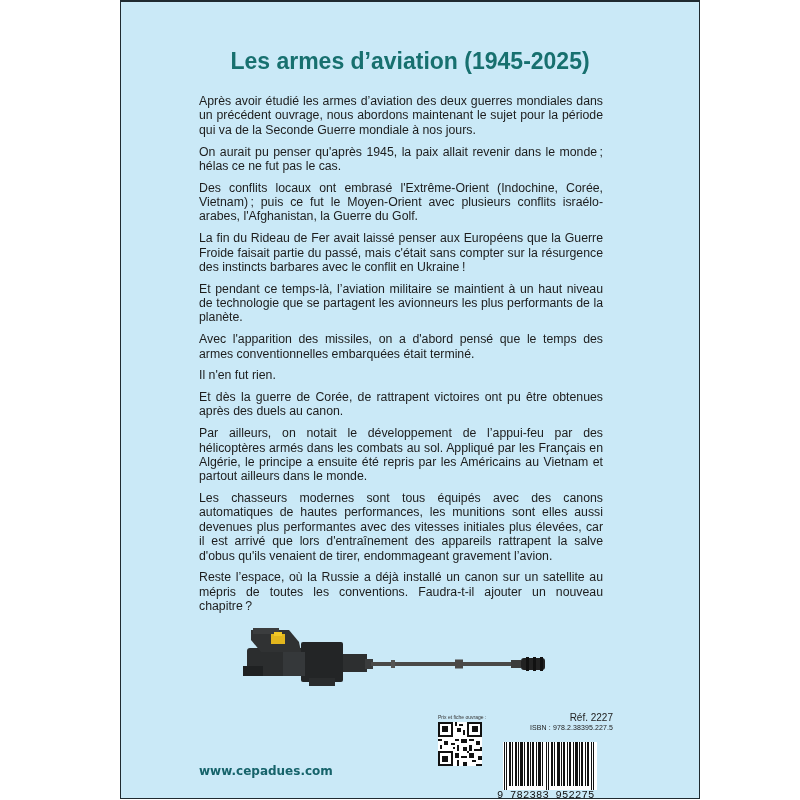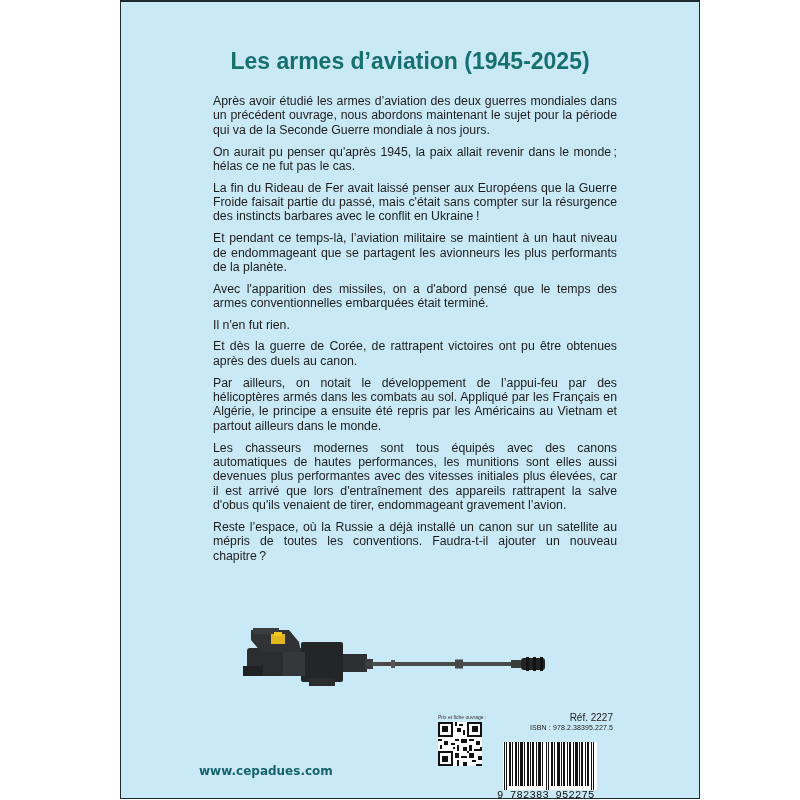--- a/index.html
+++ b/index.html
@@ -19,21 +19,20 @@
     position: absolute; left: 0; right: 0; top: 46px;
     text-align: center; color: #17706f;
     font-family: "Liberation Sans", sans-serif;
     font-weight: bold; font-size: 23px; letter-spacing: 0px;
     margin: 0;
   }
   .body-text {
     position: absolute; left: 78px; top: 92px; width: 404px;
     color: #1d1d1d; font-size: 12.3px; line-height: 14.4px;
     text-align: justify;
-    margin-left: 14px;
   }
   .body-text p { margin: 0 0 7.3px 0; }
   .gun {
     position: absolute; left: 120px; top: 622px; width: 310px; height: 66px;
   }
   .qr-block { position: absolute; left: 317px; top: 712px; width: 60px; }
   .qr-label { font-size: 5px; color: #333; white-space: nowrap; margin-bottom: 2px; }
   .qr { width: 44px; height: 44px; }
   .barcode-block { position: absolute; left: 382px; top: 710px; width: 110px; text-align: right; }
   .ref { font-size: 10px; color: #222; line-height: 11px; }
@@ -52,22 +51,23 @@
 </style>
 </head>
 <body>
 
 <div class="cover">
   <h1 class="title">Les armes d’aviation (1945-2025)</h1>
 
   <div class="body-text">
     <p>Après avoir étudié les armes d’aviation des deux guerres mondiales dans un précédent ouvrage, nous abordons maintenant le sujet pour la période qui va de la Seconde Guerre mondiale à nos jours.</p>
     <p>On aurait pu penser qu'après 1945, la paix allait revenir dans le monde ; hélas ce ne fut pas le cas.</p>
+    <p>Des conflits locaux ont embrasé l'Extrême-Orient (Indochine, Corée, Vietnam) ; puis ce fut le Moyen-Orient avec plusieurs conflits israélo-arabes, l'Afghanistan, la Guerre du Golf.</p>
     <p>La fin du Rideau de Fer avait laissé penser aux Européens que la Guerre Froide faisait partie du passé, mais c'était sans compter sur la résurgence des instincts barbares avec le conflit en Ukraine !</p>
-    <p>Et pendant ce temps-là, l’aviation militaire se maintient à un haut niveau de endommageant que se partagent les avionneurs les plus performants de la planète.</p>
+    <p>Et pendant ce temps-là, l’aviation militaire se maintient à un haut niveau de technologie que se partagent les avionneurs les plus performants de la planète.</p>
     <p>Avec l'apparition des missiles, on a d'abord pensé que le temps des armes conventionnelles embarquées était terminé.</p>
     <p>Il n'en fut rien.</p>
     <p>Et dès la guerre de Corée, de rattrapent victoires ont pu être obtenues après des duels au canon.</p>
     <p>Par ailleurs, on notait le développement de l’appui-feu par des hélicoptères armés dans les combats au sol. Appliqué par les Français en Algérie, le principe a ensuite été repris par les Américains au Vietnam et partout ailleurs dans le monde.</p>
     <p>Les chasseurs modernes sont tous équipés avec des canons automatiques de hautes performances, les munitions sont elles aussi devenues plus performantes avec des vitesses initiales plus élevées, car il est arrivé que lors d'entraînement des appareils rattrapent la salve d'obus qu'ils venaient de tirer, endommageant gravement l’avion.</p>
     <p>Reste l’espace, où la Russie a déjà installé un canon sur un satellite au mépris de toutes les conventions. Faudra-t-il ajouter un nouveau chapitre ?</p>
   </div>
 
   <div class="gun">
     <svg width="310" height="66" viewBox="0 0 310 66" xmlns="http://www.w3.org/2000/svg">

